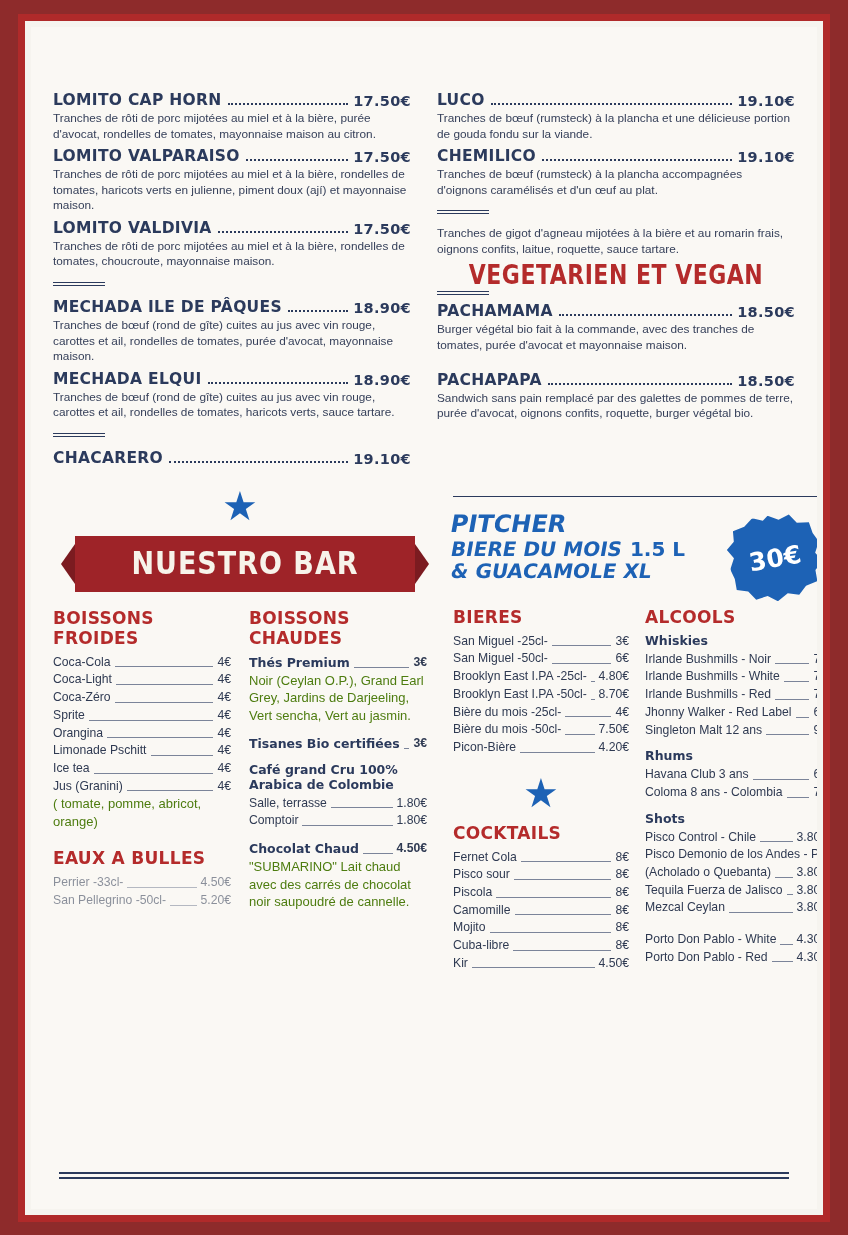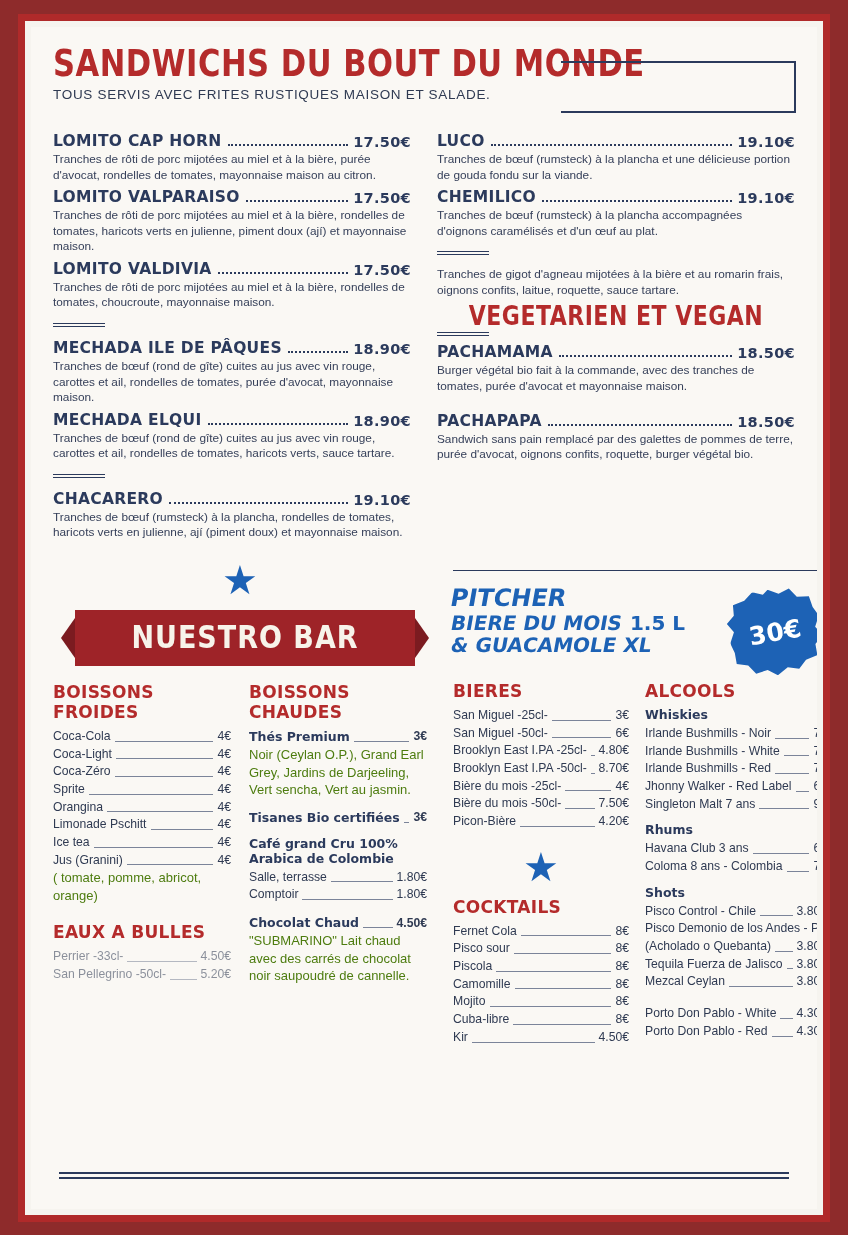--- a/index.html
+++ b/index.html
@@ -52,21 +52,21 @@
     font-size: 13.5px;
     letter-spacing: 0.7px;
     color: #2f3a52;
     text-transform: uppercase;
     font-family: "Liberation Sans", sans-serif;
   }
   
   .cols {
     display: flex;
     gap: 26px;
-    margin-top: 30px;
+    margin-top: 46px;
   }
   .col { width: 374px; }
   .item { margin-bottom: 5px; }
   .item-head {
     display: flex;
     align-items: flex-end;
     font-family: "DejaVu Sans", sans-serif;
     font-weight: bold;
     color: #2b3a5c;
     font-size: 15.5px;
@@ -245,25 +245,20 @@
   }
   .eaux { margin-top: 18px; }
   .faded { opacity: 0.55; }
 </style>
 </head>
 <body>
 
 <div class="menu-page">
   <div class="inner">
 
-    <div class="title-block">
-      <h1 class="main-title">SANDWICHS DU BOUT DU MONDE</h1>
-      <div class="title-rule"></div>
-      <div class="subtitle">TOUS SERVIS AVEC FRITES RUSTIQUES MAISON ET SALADE.</div>
-    </div>
 
     <div class="cols">
 
       <div class="col">
 
         <div class="item">
           <div class="item-head">
             <span class="item-name">LOMITO CAP HORN</span>
             <span class="dots"></span>
             <span class="price">17.50€</span>
@@ -310,21 +305,20 @@
         </div>
 
         <div class="sep"></div>
 
         <div class="item">
           <div class="item-head">
             <span class="item-name">CHACARERO</span>
             <span class="dots"></span>
             <span class="price">19.10€</span>
           </div>
-          <div class="item-desc">Tranches de bœuf (rumsteck) à la plancha, rondelles de tomates, haricots verts en julienne, ají (piment doux) et mayonnaise maison.</div>
         </div>
 
       </div>
 
       <div class="col">
 
         <div class="item">
           <div class="item-head">
             <span class="item-name">LUCO</span>
             <span class="dots"></span>
@@ -603,21 +597,21 @@
                 <span class="ln">Irlande Bushmills - Red</span>
                 <span class="ld"></span>
                 <span class="lp">7€</span>
               </div>
             <div class="line">
                 <span class="ln">Jhonny Walker - Red Label</span>
                 <span class="ld"></span>
                 <span class="lp">6€</span>
               </div>
             <div class="line">
-                <span class="ln">Singleton Malt 7 ans</span>
+                <span class="ln">Singleton Malt 12 ans</span>
                 <span class="ld"></span>
                 <span class="lp">9€</span>
               </div>
 
             <div class="drink-sub">Rhums</div>
             <div class="line">
                 <span class="ln">Havana Club 3 ans</span>
                 <span class="ld"></span>
                 <span class="lp">6€</span>
               </div>

